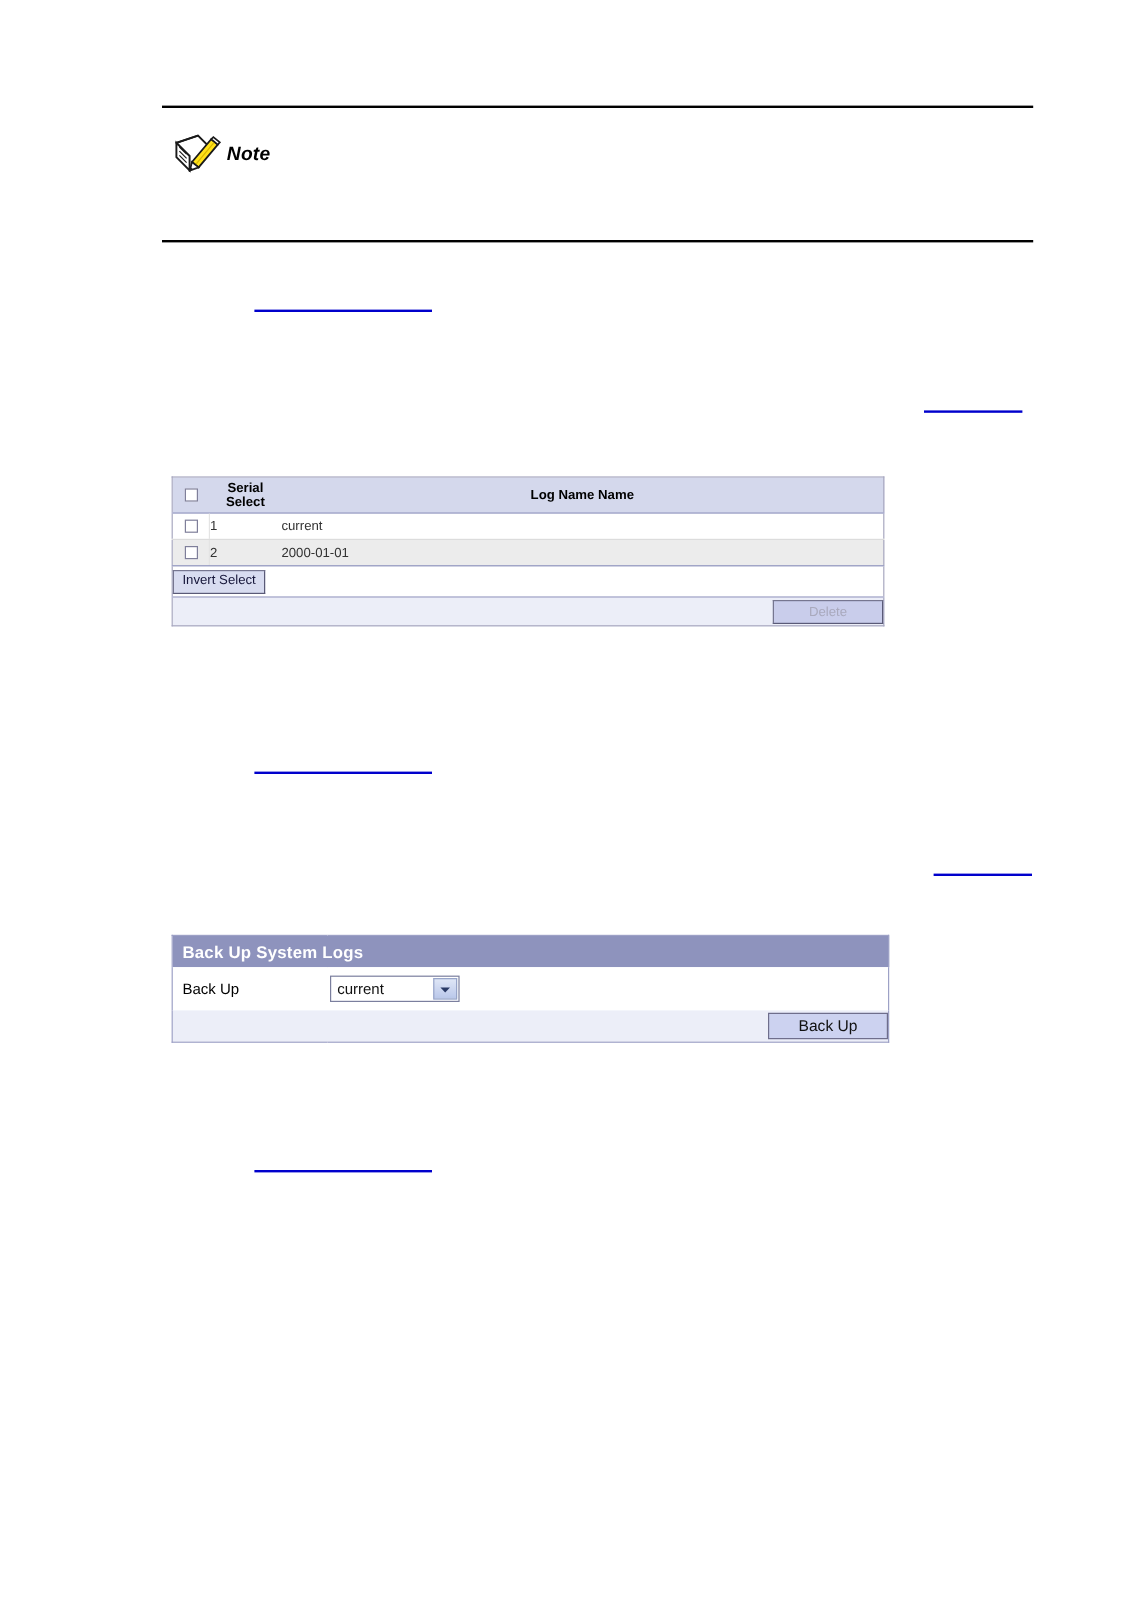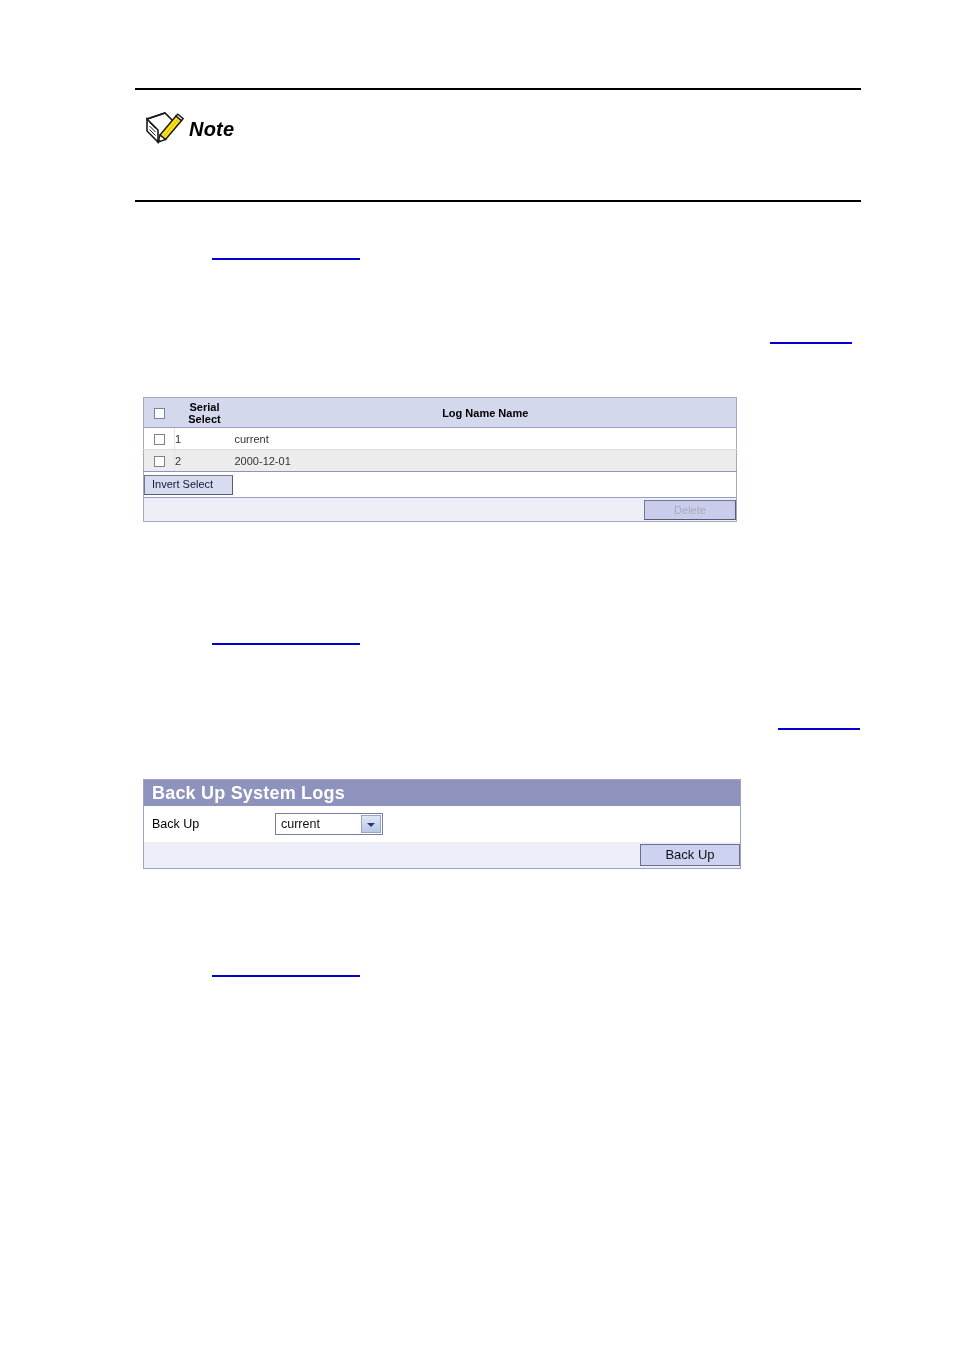--- a/index.html
+++ b/index.html
@@ -42,21 +42,21 @@
     top: 22px;
     display: flex;
     align-items: center;
   }
   .note-icon {
     width: 42px;
     height: 38px;
     display: block;
   }
   .note-label {
-    font-size: 20px;
+    font-size: 16px;
     font-weight: bold;
     font-style: italic;
     font-family: "Liberation Sans", sans-serif;
     margin-left: 4px;
     letter-spacing: 0.2px;
   }
 
   
   .xref {
     position: absolute;
@@ -128,21 +128,21 @@
   .lf-toolbar td { border-bottom: 1px solid #9a9ec4; padding-left: 3px; }
 
   .btn {
     display: inline-block;
     font-family: "Liberation Sans", sans-serif;
     font-size: 11px;
     background: #d8dcf0;
     border: 1px solid #767690;
     border-right-color: #5a5a77;
     border-bottom-color: #5a5a77;
-    padding: 2px 19px 3px 7px;
+    padding: 2px 7px 3px 7px;
     color: #16163a;
     line-height: 13px;
     box-sizing: border-box;
     cursor: pointer;
   }
   .btn.disabled {
     color: #a9a9bd;
     cursor: default;
   }
   .lf-footer {
@@ -164,21 +164,21 @@
     left: 143px;
     top: 779px;
     width: 598px;
     border: 1px solid #9da1c6;
   }
   .bk-title {
     height: 24px;
     background: #8e93bd;
     color: #ffffff;
     font-weight: bold;
-    font-size: 18px;
+    font-size: 14px;
     padding-left: 8px;
     vertical-align: middle;
     letter-spacing: 0.2px;
   }
   .bk-row { height: 36px; background: #ffffff; }
   .bk-label {
     width: 120px;
     padding-left: 8px;
     font-size: 12.5px;
     vertical-align: middle;
@@ -289,21 +289,21 @@
     </td>
     <td class="sn">1</td>
     <td class="name">current</td>
   </tr>
 
   <tr class="lf-row alt row-sep">
     <td class="lf-cb-col">
       <span class="cb"></span>
     </td>
     <td class="sn">2</td>
-    <td class="name">2000-12-01</td>
+    <td class="name">2000-01-01</td>
   </tr>
 
   <tr class="lf-toolbar">
     <td colspan="3">
       <span class="btn">Invert Select</span>
     </td>
   </tr>
 
   <tr class="lf-footer">
     <td colspan="3">

